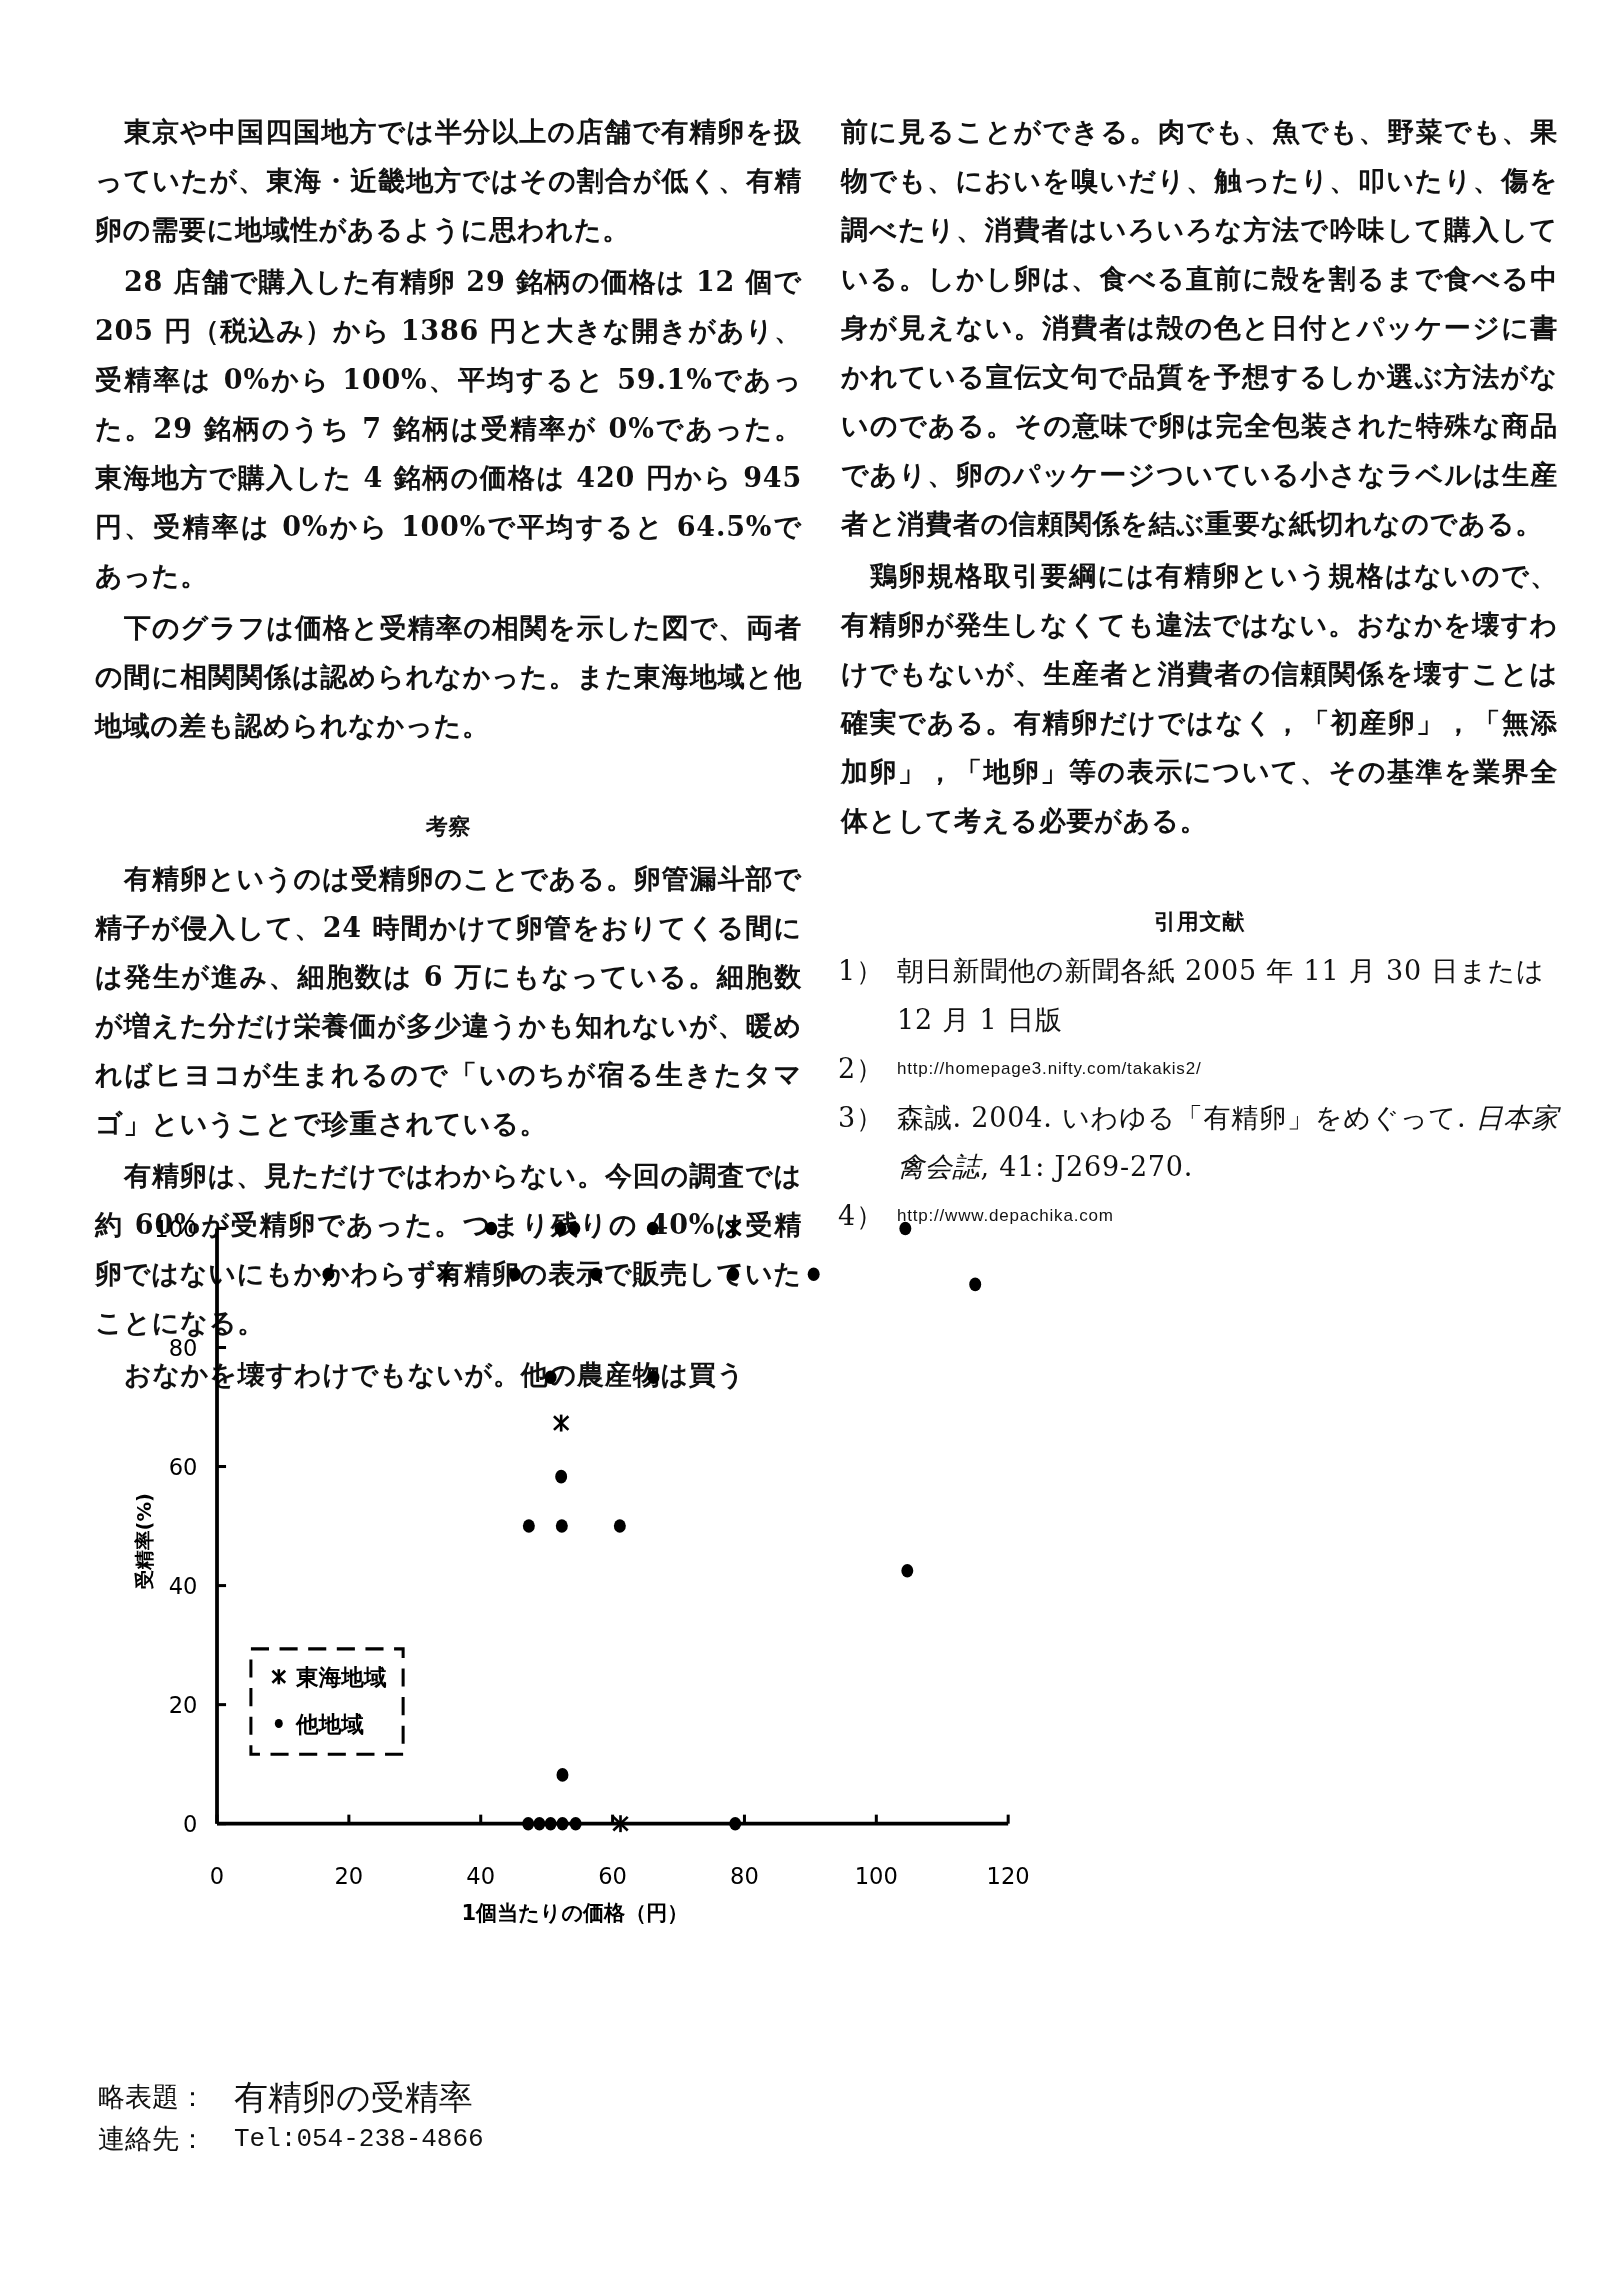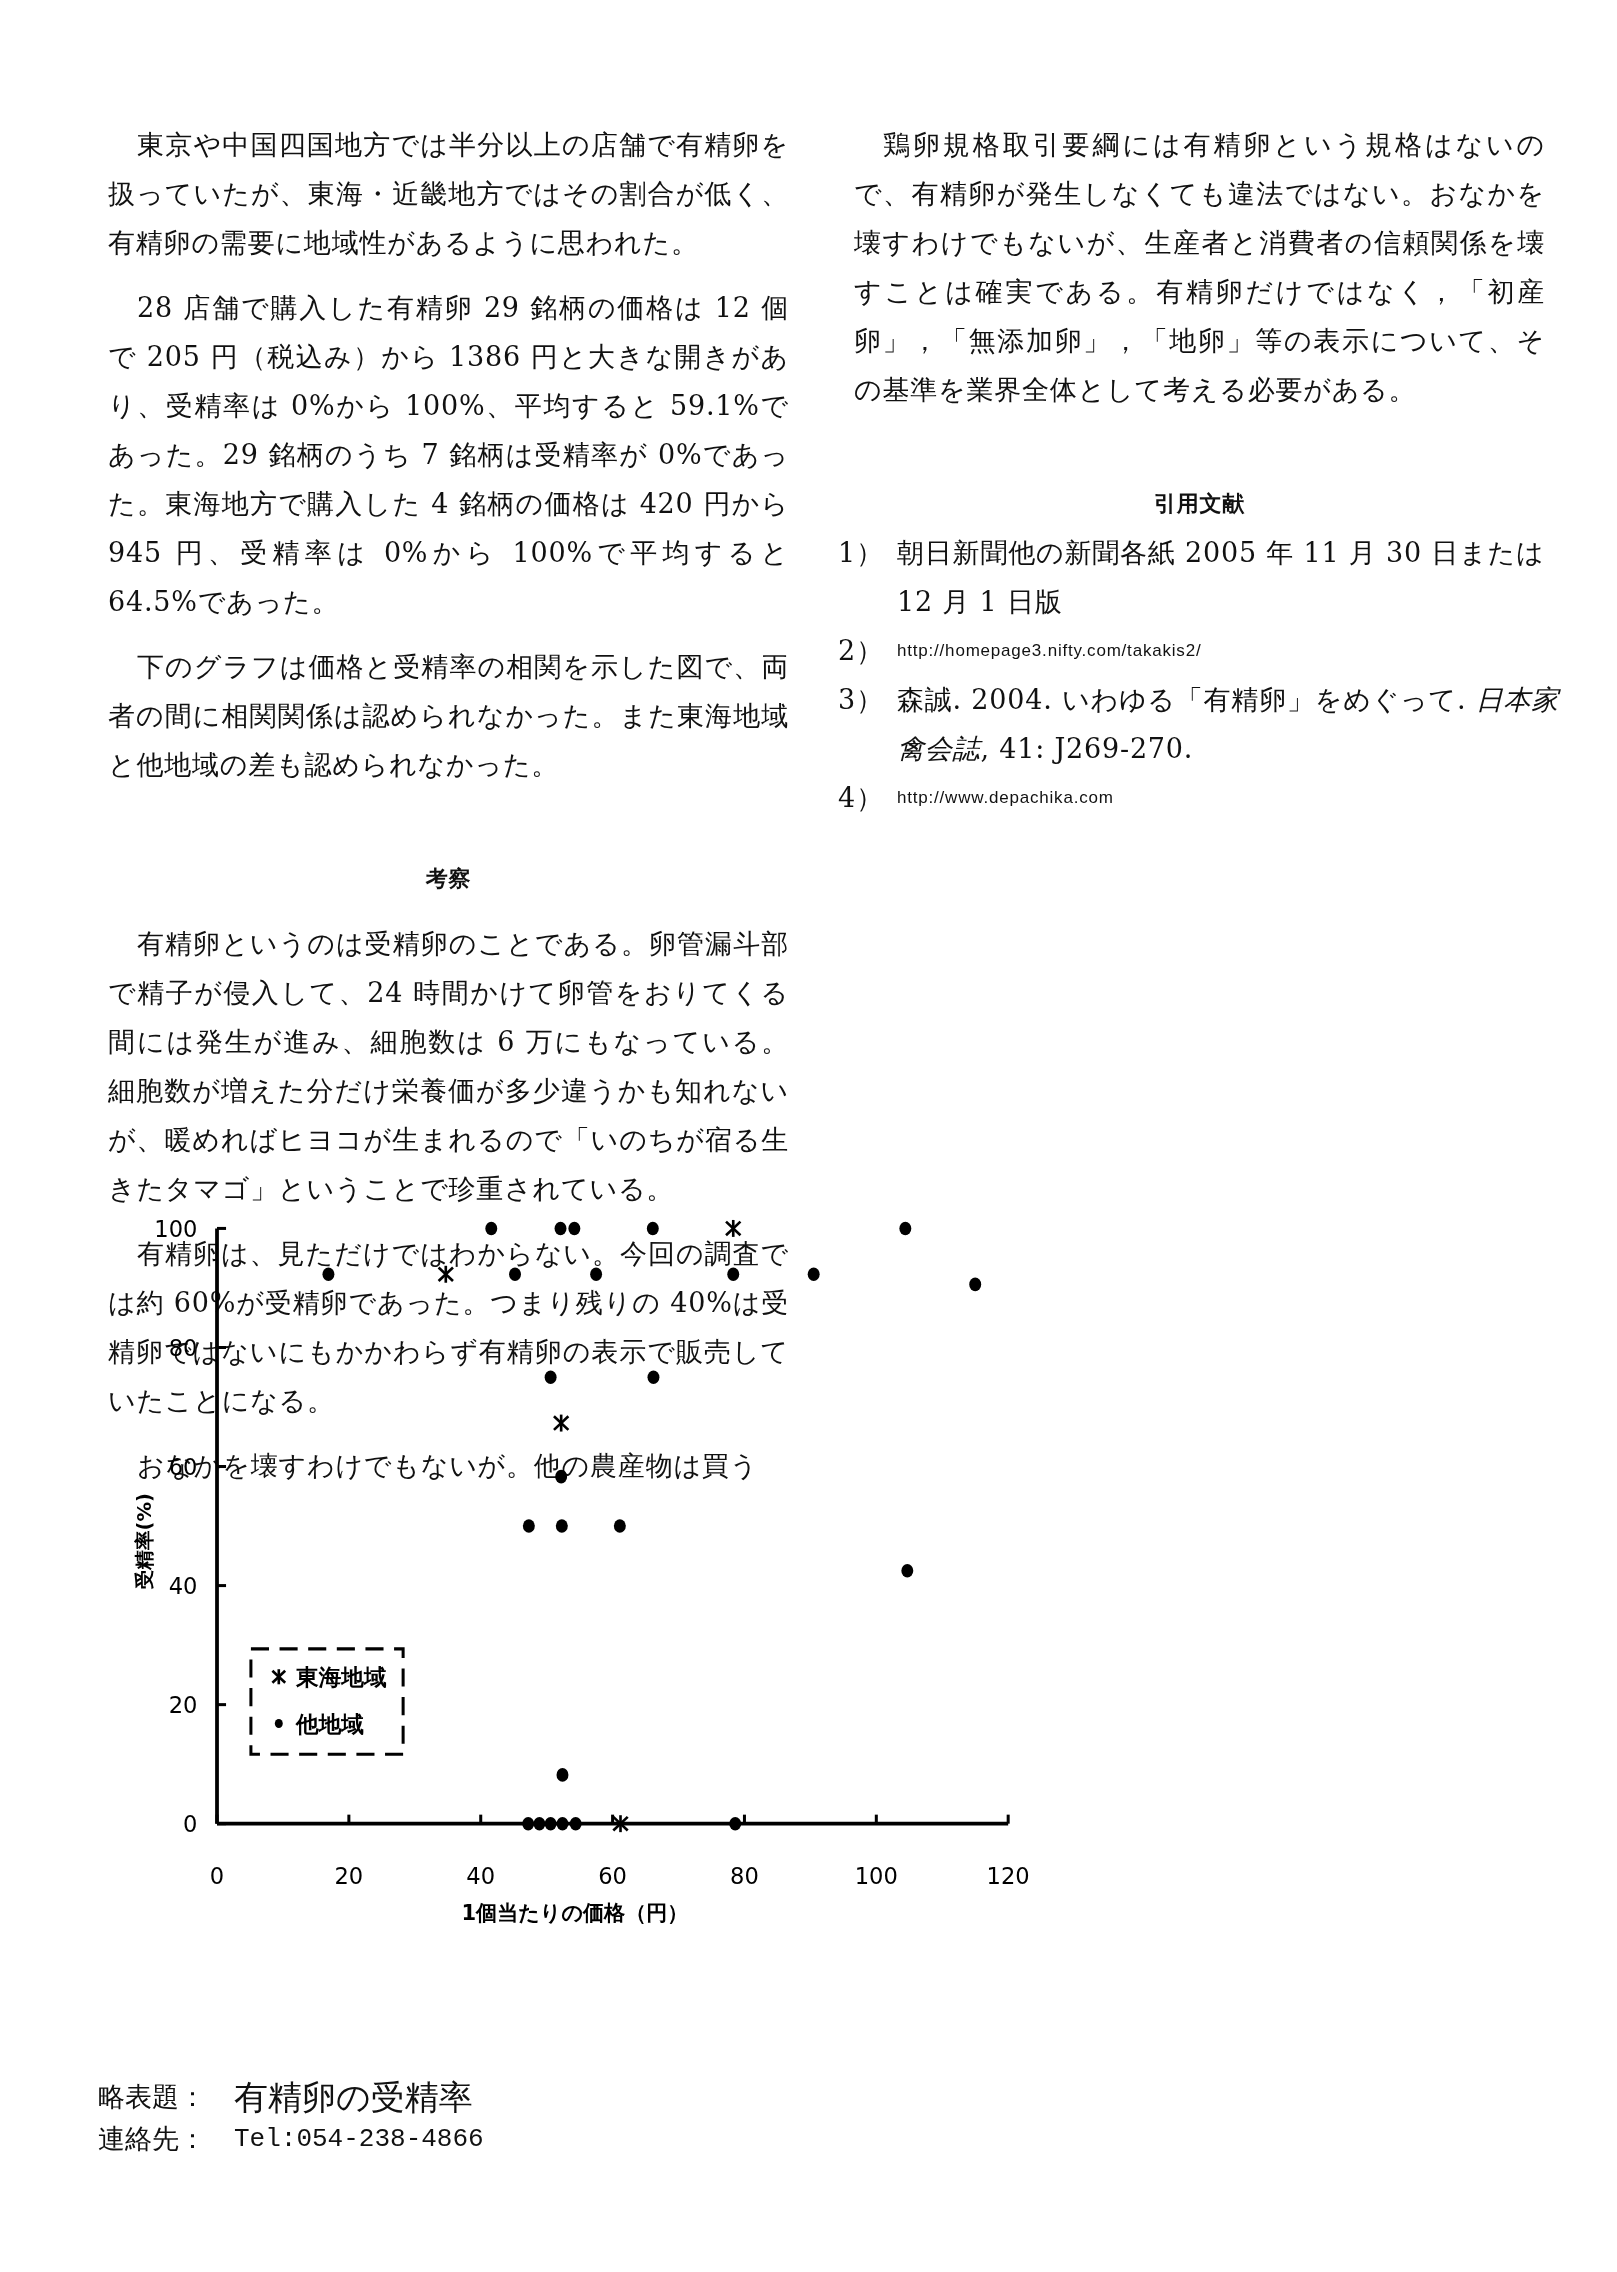--- a/index.html
+++ b/index.html
@@ -1,21 +1,21 @@
 <!DOCTYPE html>
 <html style="font-size:12px"><head>
 <meta charset="utf-8">
 <style>
   html, body { margin: 0; padding: 0; background: #ffffff; }
   body { width: 1617px; height: 2273px; position: relative; overflow: hidden;
          font-family: "DejaVu Serif", "Liberation Serif", serif; color: #111; }
   .col { position: absolute; font-size: 27px; line-height: 49px; letter-spacing: 0.8px; }
   .col-left { left: 92px; top: 104px; width: 713px; }
   .col-right { left: 838px; top: 104px; width: 723px; }
-  .para { margin: 16px; text-indent: 29px; text-align: justify; }
+  .para { margin: 3px; text-indent: 29px; text-align: justify; font-weight: bold; }
   .para.noindent { text-indent: 0; }
   .heading { text-align: center; font-weight: bold; margin: 0; font-family: "DejaVu Sans", "Liberation Sans", sans-serif; font-size: 22px; }
   .spacer { height: 49px; }
   .refs { margin: 0; padding: 0; list-style: none; }
   .refs li { display: flex; }
   .refs .num { width: 51px; flex: 0 0 51px; }
   .refs .txt { flex: 1; margin-left: 8px; }
   .refs .mono { font-family: Liberation Sans, sans-serif; font-size: 17px; }
   .refs i { font-style: italic; }
 
@@ -36,20 +36,21 @@
   <p class="para">28 店舗で購入した有精卵 29 銘柄の価格は 12 個で 205 円（税込み）から 1386 円と大きな開きがあり、受精率は 0%から 100%、平均すると 59.1%であった。29 銘柄のうち 7 銘柄は受精率が 0%であった。東海地方で購入した 4 銘柄の価格は 420 円から 945 円、受精率は 0%から 100%で平均すると 64.5%であった。</p>
   <p class="para">下のグラフは価格と受精率の相関を示した図で、両者の間に相関関係は認められなかった。また東海地域と他地域の差も認められなかった。</p>
   <div class="spacer"></div>
   <h3 class="heading">考察</h3>
   <p class="para">有精卵というのは受精卵のことである。卵管漏斗部で精子が侵入して、24 時間かけて卵管をおりてくる間には発生が進み、細胞数は 6 万にもなっている。細胞数が増えた分だけ栄養価が多少違うかも知れないが、暖めればヒヨコが生まれるので「いのちが宿る生きたタマゴ」ということで珍重されている。</p>
   <p class="para">有精卵は、見ただけではわからない。今回の調査では約 60%が受精卵であった。つまり残りの 40%は受精卵ではないにもかかわらず有精卵の表示で販売していたことになる。</p>
   <p class="para">おなかを壊すわけでもないが。他の農産物は買う</p>
 </div>
 
 <div class="col col-right">
+  <p class="para noindent">前に見ることができる。肉でも、魚でも、野菜でも、果物でも、においを嗅いだり、触ったり、叩いたり、傷を調べたり、消費者はいろいろな方法で吟味して購入している。しかし卵は、食べる直前に殻を割るまで食べる中身が見えない。消費者は殻の色と日付とパッケージに書かれている宣伝文句で品質を予想するしか選ぶ方法がないのである。その意味で卵は完全包装された特殊な商品であり、卵のパッケージついている小さなラベルは生産者と消費者の信頼関係を結ぶ重要な紙切れなのである。</p>
   <p class="para">鶏卵規格取引要綱には有精卵という規格はないので、有精卵が発生しなくても違法ではない。おなかを壊すわけでもないが、生産者と消費者の信頼関係を壊すことは確実である。有精卵だけではなく，「初産卵」，「無添加卵」，「地卵」等の表示について、その基準を業界全体として考える必要がある。</p>
   <div class="spacer"></div>
   <h3 class="heading">引用文献</h3>
   <ul class="refs">
     <li>
       <span class="num">1）</span>
       <span class="txt">朝日新聞他の新聞各紙 2005 年 11 月 30 日または 12 月 1 日版</span>
     </li>
     <li>
       <span class="num">2）</span>

